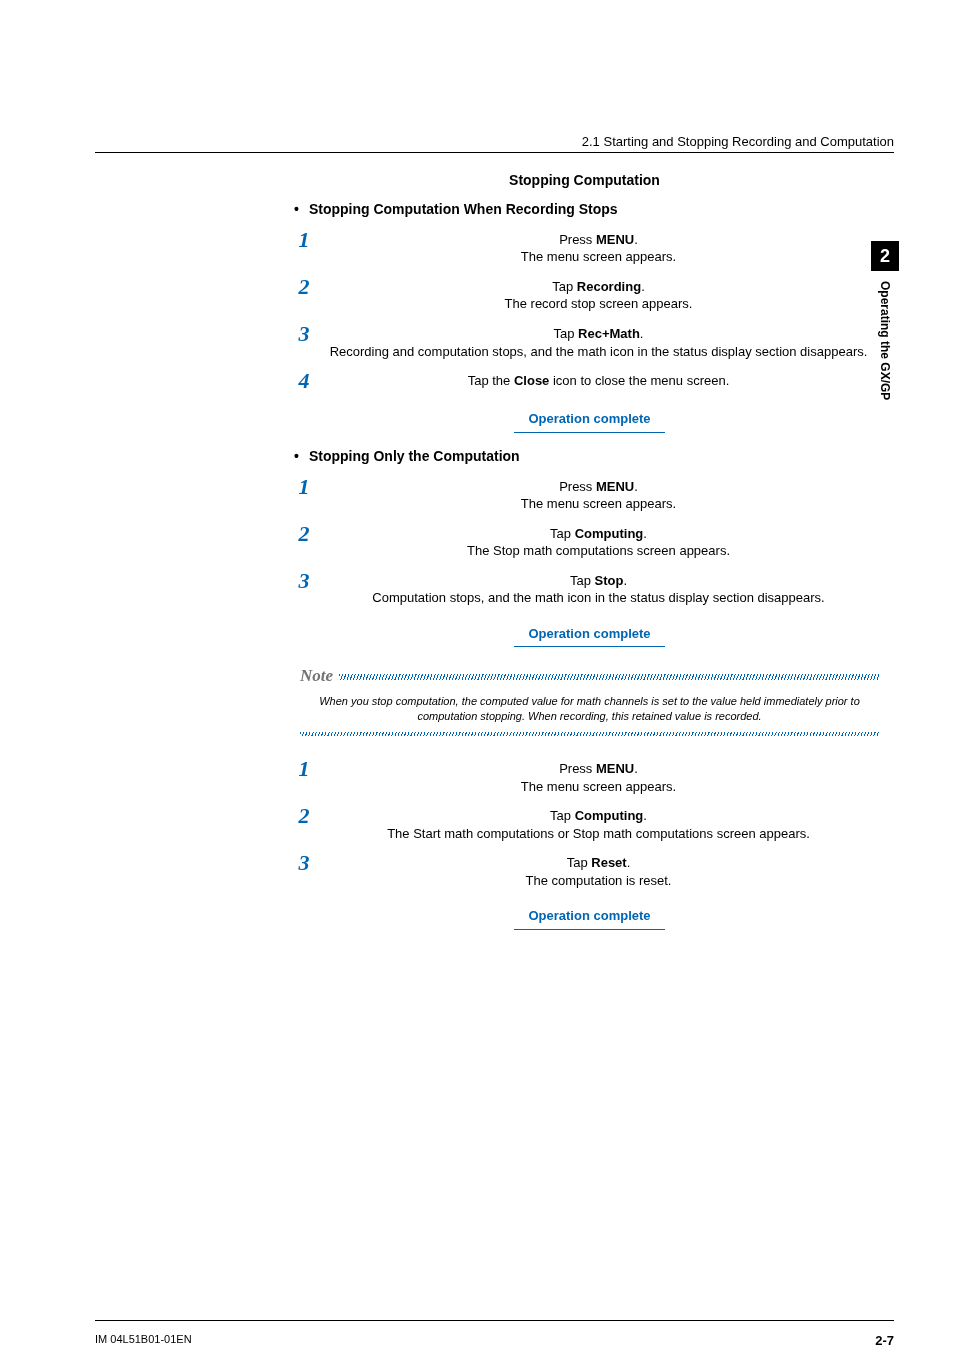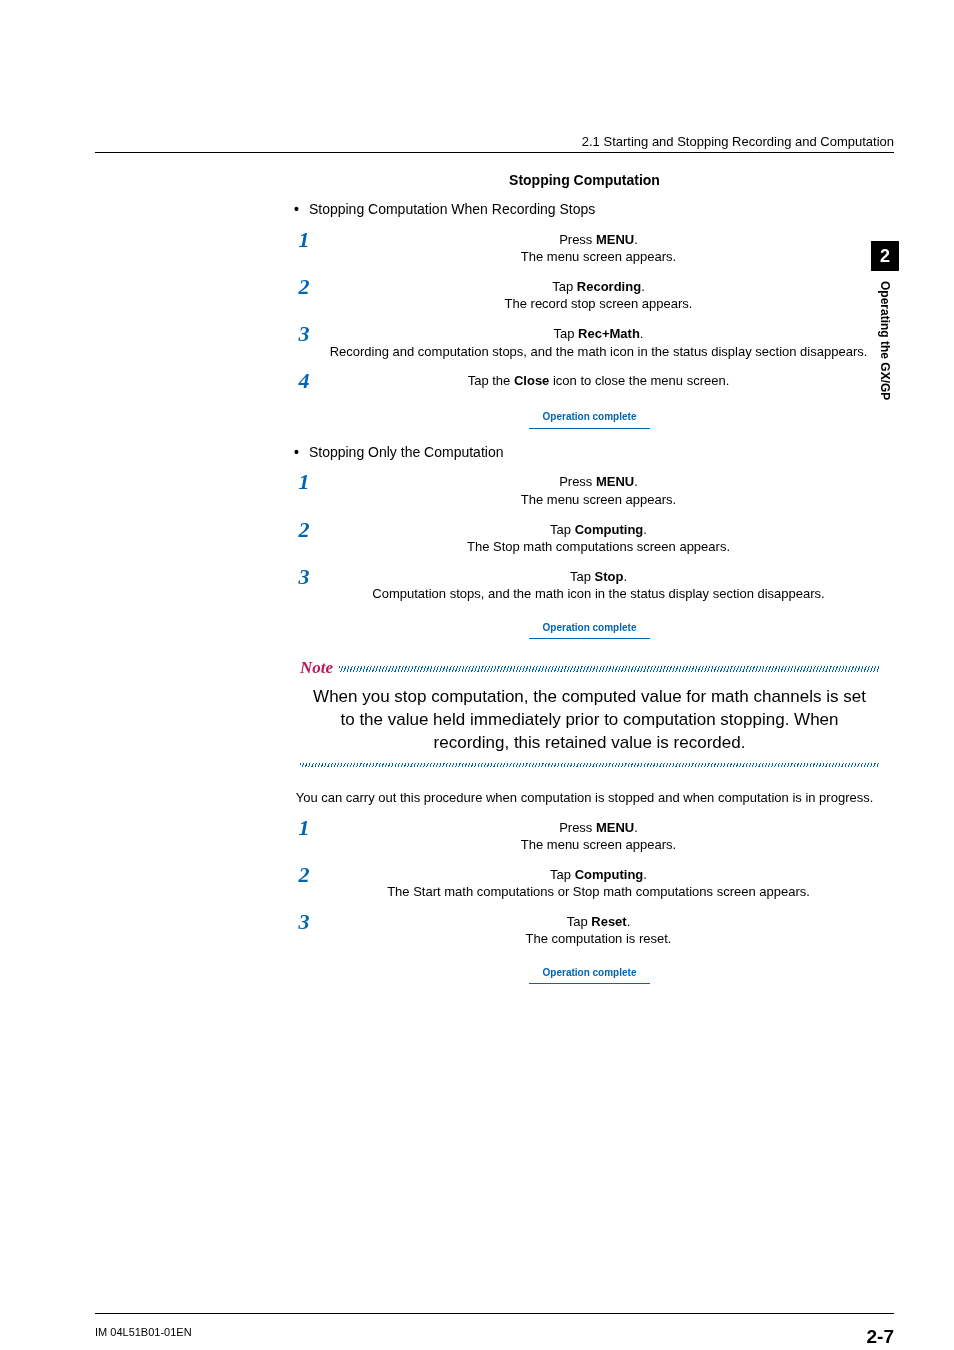--- a/index.html
+++ b/index.html
@@ -66,21 +66,21 @@
     display: flex;
     align-items: baseline;
     margin: 4px 0 8px 4px;
   }
   .bullet-dot {
     font-weight: bold;
     font-size: 14px;
     margin-right: 10px;
   }
   .bullet-text {
-    font-weight: normal;
+    font-weight: bold;
     font-size: 14px;
   }
   .step {
     display: flex;
     margin: 10px 0 8px 0;
   }
   .step-num {
     font-family: Georgia, 'Times New Roman', serif;
     font-weight: bold;
     font-style: italic;
@@ -92,68 +92,69 @@
     padding-top: 0;
   }
   .step-body {
     flex: 1;
     padding-top: 2px;
   }
   .opcomplete {
     display: inline-block;
     color: #0066b3;
     font-weight: bold;
-    font-size: 10px;
+    font-size: 13px;
     padding: 4px 14px 4px 14px;
     border-bottom: 1px solid #0066b3;
     margin: 6px 0 10px 10px;
   }
   .note-block {
     margin: 8px 0 12px 10px;
   }
   .note-header {
     display: flex;
     align-items: center;
   }
   .note-label {
     font-family: Georgia, 'Times New Roman', serif;
     font-weight: bold;
     font-style: italic;
     font-size: 17px;
-    color: #be185d;
+    color: #737373;
     margin-right: 6px;
   }
   .hatch {
     flex: 1;
     height: 6px;
     background: repeating-linear-gradient(110deg,#0066b3 0,#0066b3 1px,#fff 1px,#fff 3px);
   }
   .hatch-full {
     height: 4px;
     background: repeating-linear-gradient(110deg,#0066b3 0,#0066b3 1px,#fff 1px,#fff 3px);
     margin-top: 4px;
   }
   .note-body {
     padding: 6px 8px 4px 8px;
-    font-size: 17px;
+    font-size: 11px;
+    font-style: italic;
   }
   .section-break { margin-top: 22px; }
   .intro { margin: 4px 0 10px 0; }
   .footer {
     position: absolute;
     bottom: 48px;
     left: 95px;
     right: 60px;
     border-top: 1px solid #000;
     padding-top: 12px;
     display: flex;
     justify-content: space-between;
     font-size: 11px;
   }
-  .footer-right { font-weight: bold; font-size: 19px; }
+  .footer-right { font-weight: bold; font-size: 13px; }
 </style>
 </head>
 <body>
 
 <div class="page">
   <div class="header-line">2.1  Starting and Stopping Recording and Computation</div>
 
   <div class="side-tab">
     <div class="side-tab-num">2</div>
     <div class="side-tab-text">Operating the GX/GP</div>
@@ -227,21 +228,20 @@
     <div class="note-block">
       <div class="note-header">
         <span class="note-label">Note</span>
         <div class="hatch"></div>
       </div>
       <div class="note-body">When you stop computation, the computed value for math channels is set to the value held immediately prior to computation stopping. When recording, this retained value is recorded.</div>
       <div class="hatch-full"></div>
     </div>
 
     <div class="section-break">
-      <div class="intro">You can carry out this procedure when computation is stopped and when computation is in progress.</div>
 
       <div class="step">
         <div class="step-num">1</div>
         <div class="step-body">
           <span>Press </span><b>MENU</b><span>.</span><br>
           <span>The menu screen appears.</span>
         </div>
       </div>
       <div class="step">
         <div class="step-num">2</div>

